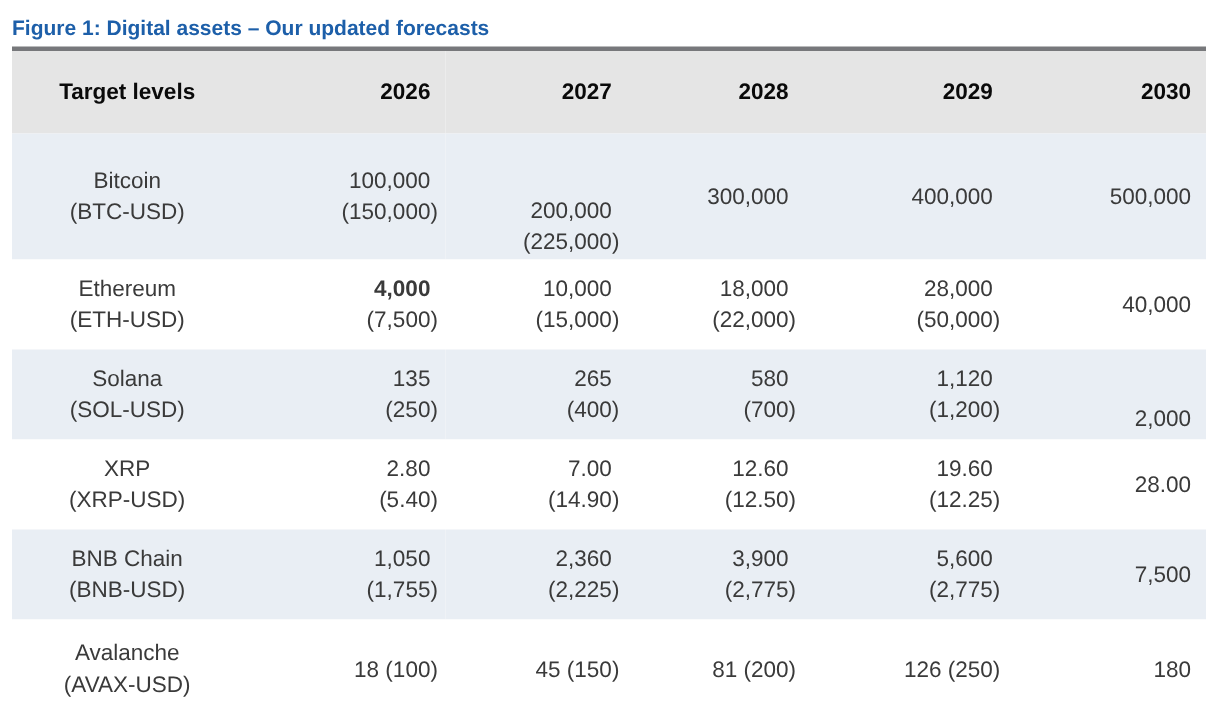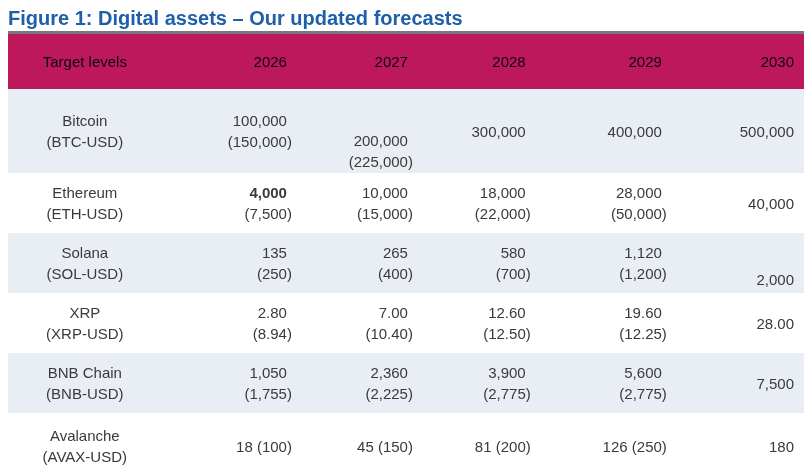--- a/index.html
+++ b/index.html
@@ -9,21 +9,21 @@
     height: 470px;
     background: #ffffff;
     overflow: hidden;
     font-family: "Liberation Sans", sans-serif;
   }
   .wrap { padding: 7px 8px 0 8px; }
 
   .fig-title {
     color: #1D5FA9;
     font-weight: bold;
-    font-size: 20px;
+    font-size: 14px;
     line-height: 22px;
   }
   .rule {
     height: 3px;
     background: #77787B;
   }
   .rule-top { margin-top: 2px; }
 
   table.forecast {
     border-collapse: collapse;
@@ -31,24 +31,24 @@
     table-layout: fixed;
   }
   col.c1 { width: 19.3%; }
   col.c2 { width: 17.0%; }
   col.c3 { width: 15.2%; }
   col.c4 { width: 14.8%; }
   col.c5 { width: 17.1%; }
   col.c6 { width: 16.6%; }
 
   thead th {
-    background: #be185d;
+    background: #e5e5e5;
     height: 53px;
     font-size: 15px;
-    font-weight: normal;
+    font-weight: bold;
     color: #0a0a0a;
     vertical-align: middle;
   }
   th.first { text-align: center; }
   th.num { text-align: right; padding-right: 10px; }
 
   tbody td {
     font-size: 15px;
     color: #3A3A3A;
     height: 58px;
@@ -173,25 +173,25 @@
         </td>
       </tr>
 
       <tr>
         <td class="asset">
           <span class="l">XRP</span>
           <span class="l">(XRP-USD)</span>
         </td>
         <td class="num">
           <span class="l" style="padding-right: 5px;">2.80</span>
-          <span class="l">(8.94)</span>
+          <span class="l">(5.40)</span>
         </td>
         <td class="num">
           <span class="l" style="padding-right: 5px;">7.00</span>
-          <span class="l">(10.40)</span>
+          <span class="l">(14.90)</span>
         </td>
         <td class="num">
           <span class="l" style="padding-right: 5px;">12.60</span>
           <span class="l">(12.50)</span>
         </td>
         <td class="num">
           <span class="l" style="padding-right: 5px;">19.60</span>
           <span class="l">(12.25)</span>
         </td>
         <td class="num">

